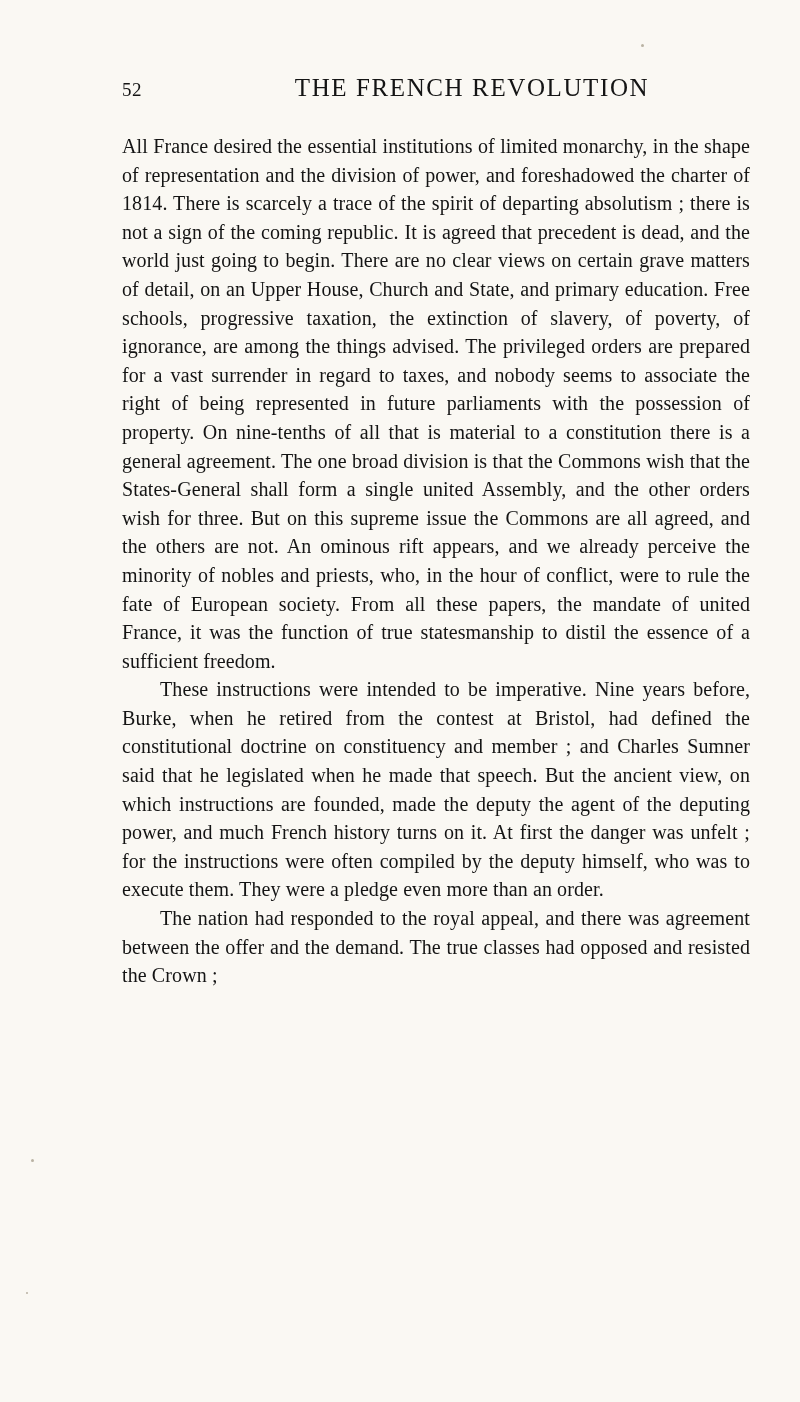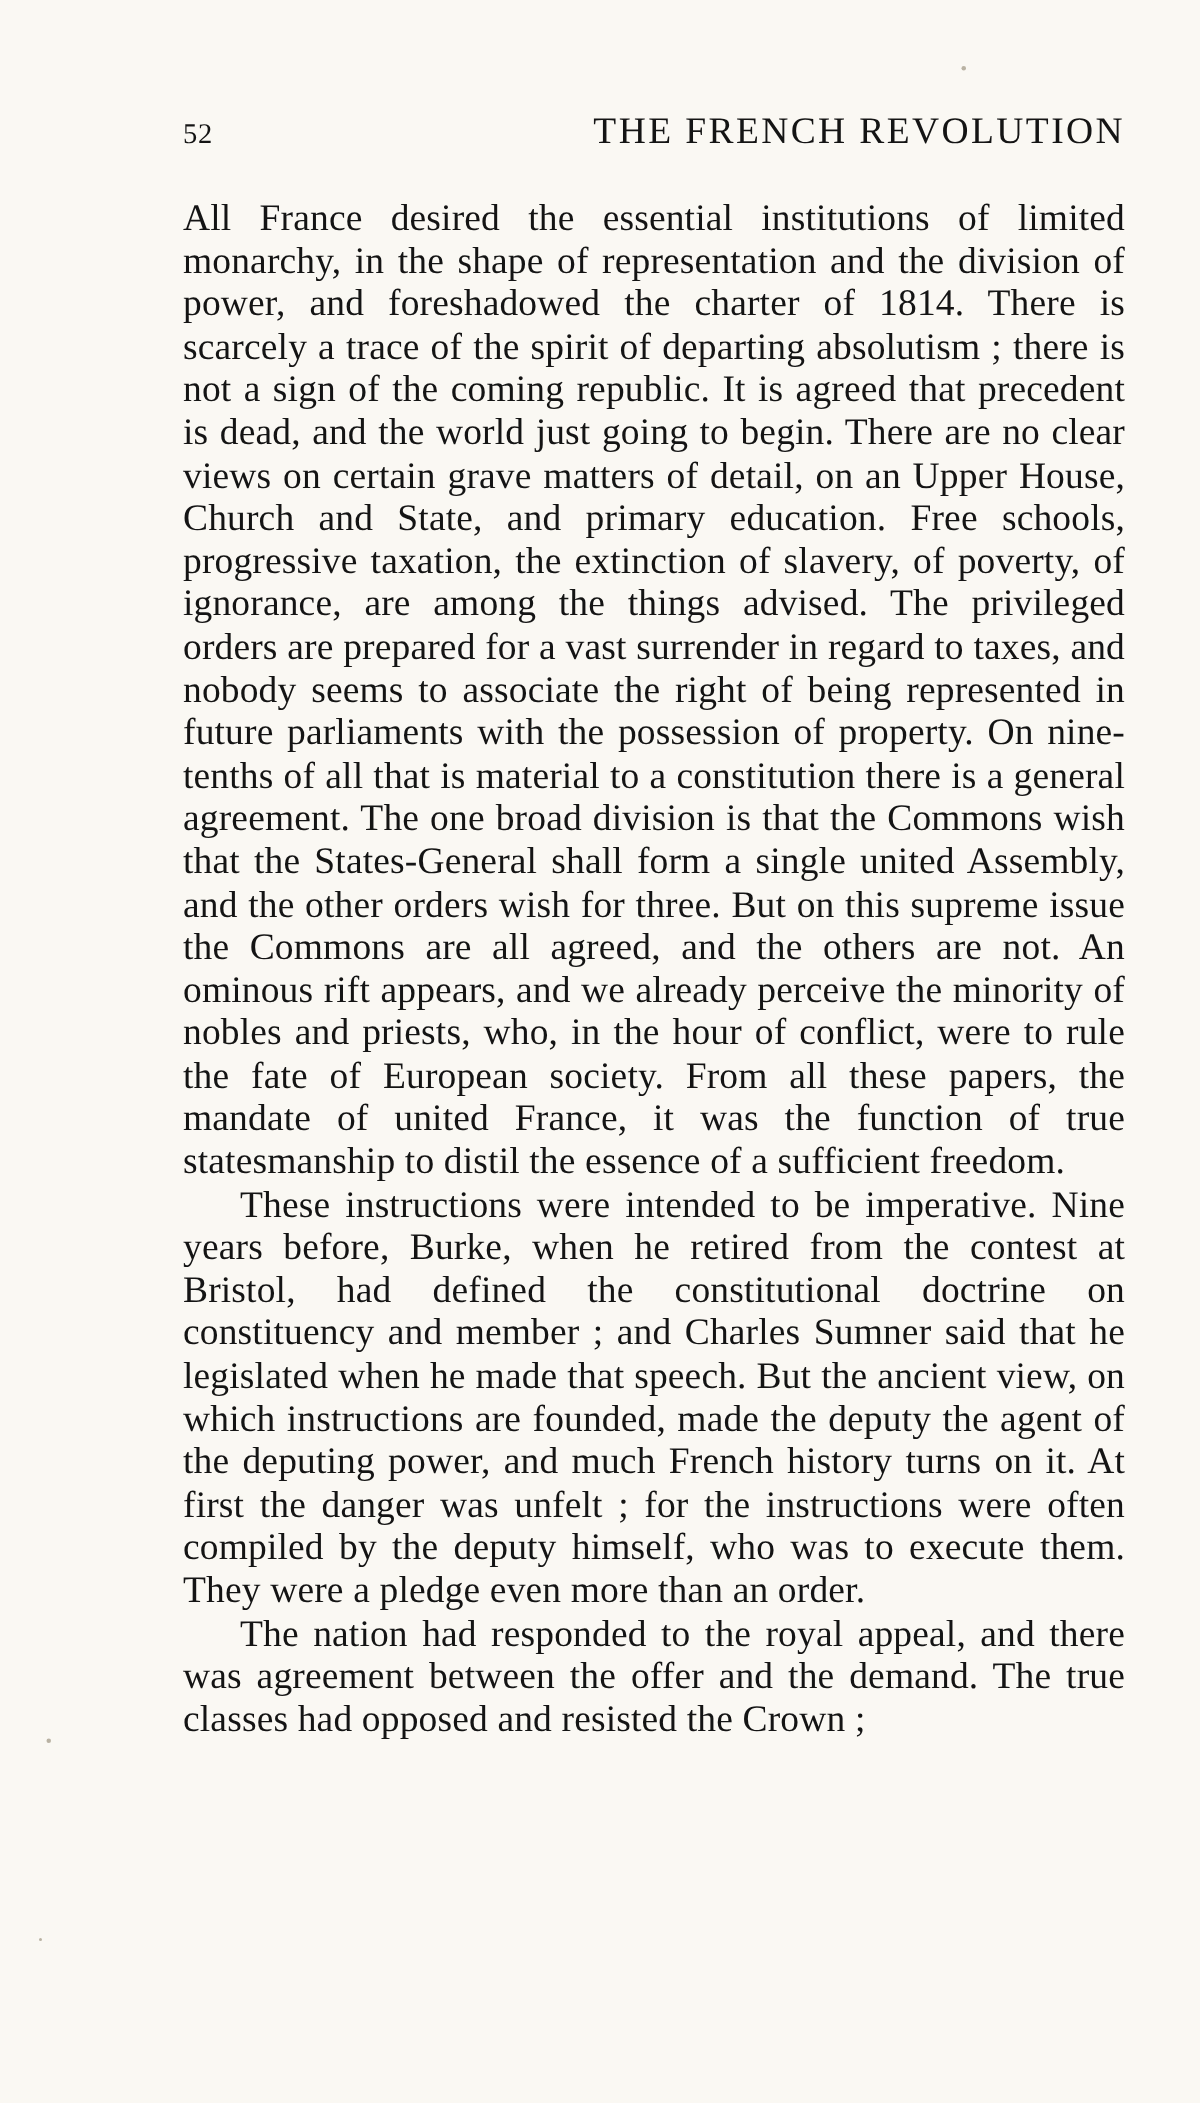--- a/index.html
+++ b/index.html
@@ -31,27 +31,27 @@
     font-size: 19px;
     letter-spacing: 0.5px;
     width: 60px;
     flex: 0 0 60px;
     color: #141414;
   }
   .running-head {
     font-size: 25px;
     letter-spacing: 1.6px;
     flex: 1 1 auto;
-    text-align: right;
+    text-align: center;
     padding-left: 12px;
     white-space: nowrap;
   }
   p {
     margin: 0;
-    font-size: 25px;
+    font-size: 20px;
     line-height: 28.6px;
     text-align: justify;
     text-justify: inter-word;
     letter-spacing: 0.1px;
     font-family: Liberation Serif, serif;
   }
   p.indent {
     text-indent: 38px;
   }
   p + p {

